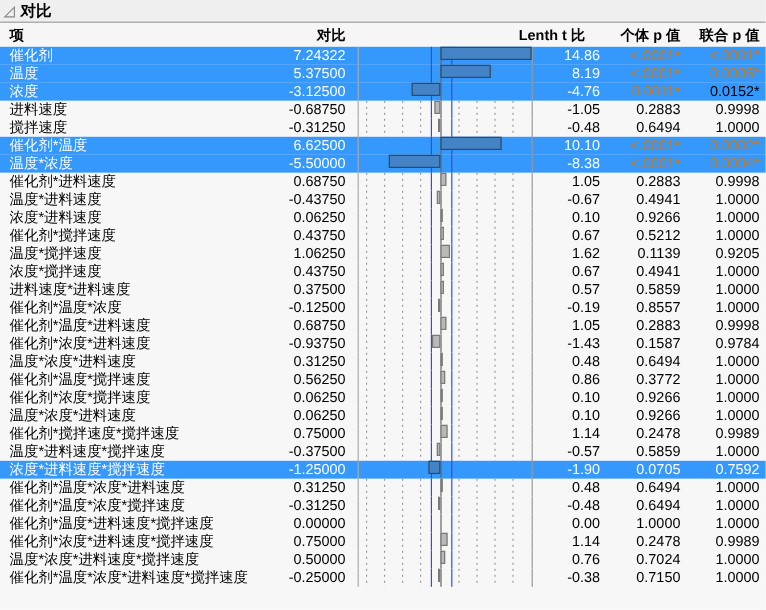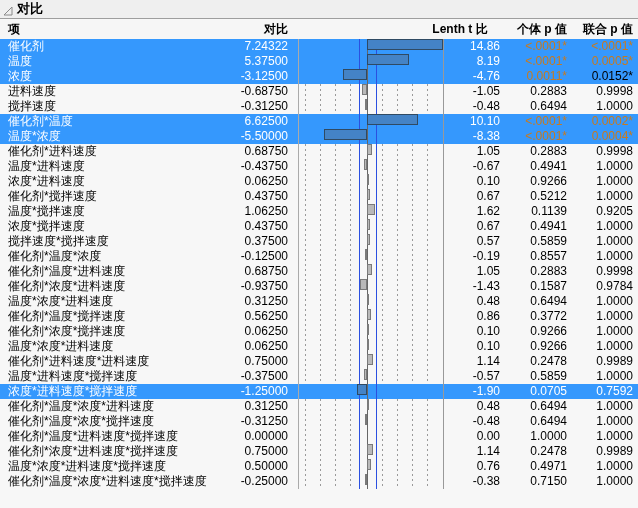--- a/index.html
+++ b/index.html
@@ -228,21 +228,21 @@
     <span class="c-term">浓度*搅拌速度</span>
     <span class="c-contrast">0.43750</span>
     <span class="chart">
       <span class="bar" style="width: 3px; left: 68px;"></span>
     </span>
     <span class="c-t">0.67</span>
     <span class="c-p1">0.4941</span>
     <span class="c-p2">1.0000</span>
   </div>
       <div class="row">
-    <span class="c-term">搅拌速度*搅拌速度</span>
+    <span class="c-term">进料速度*进料速度</span>
     <span class="c-contrast">0.37500</span>
     <span class="chart">
       <span class="bar" style="width: 3px; left: 68px;"></span>
     </span>
     <span class="c-t">0.57</span>
     <span class="c-p1">0.5859</span>
     <span class="c-p2">1.0000</span>
   </div>
       <div class="row">
     <span class="c-term">催化剂*温度*浓度</span>
@@ -308,21 +308,21 @@
     <span class="c-term">温度*浓度*进料速度</span>
     <span class="c-contrast">0.06250</span>
     <span class="chart">
       <span class="bar" style="width: 2px; left: 68px;"></span>
     </span>
     <span class="c-t">0.10</span>
     <span class="c-p1">0.9266</span>
     <span class="c-p2">1.0000</span>
   </div>
       <div class="row">
-    <span class="c-term">催化剂*进料速度*进料速度</span>
+    <span class="c-term">催化剂*搅拌速度*搅拌速度</span>
     <span class="c-contrast">0.75000</span>
     <span class="chart">
       <span class="bar" style="width: 6px; left: 68px;"></span>
     </span>
     <span class="c-t">1.14</span>
     <span class="c-p1">0.2478</span>
     <span class="c-p2">0.9989</span>
   </div>
       <div class="row">
     <span class="c-term">温度*进料速度*搅拌速度</span>
@@ -384,21 +384,21 @@
     <span class="c-p1">0.2478</span>
     <span class="c-p2">0.9989</span>
   </div>
       <div class="row">
     <span class="c-term">温度*浓度*进料速度*搅拌速度</span>
     <span class="c-contrast">0.50000</span>
     <span class="chart">
       <span class="bar" style="width: 4px; left: 68px;"></span>
     </span>
     <span class="c-t">0.76</span>
-    <span class="c-p1">0.4971</span>
+    <span class="c-p1">0.7024</span>
     <span class="c-p2">1.0000</span>
   </div>
       <div class="row">
     <span class="c-term">催化剂*温度*浓度*进料速度*搅拌速度</span>
     <span class="c-contrast">-0.25000</span>
     <span class="chart">
       <span class="bar" style="width: 2px; left: 66px;"></span>
     </span>
     <span class="c-t">-0.38</span>
     <span class="c-p1">0.7150</span>

